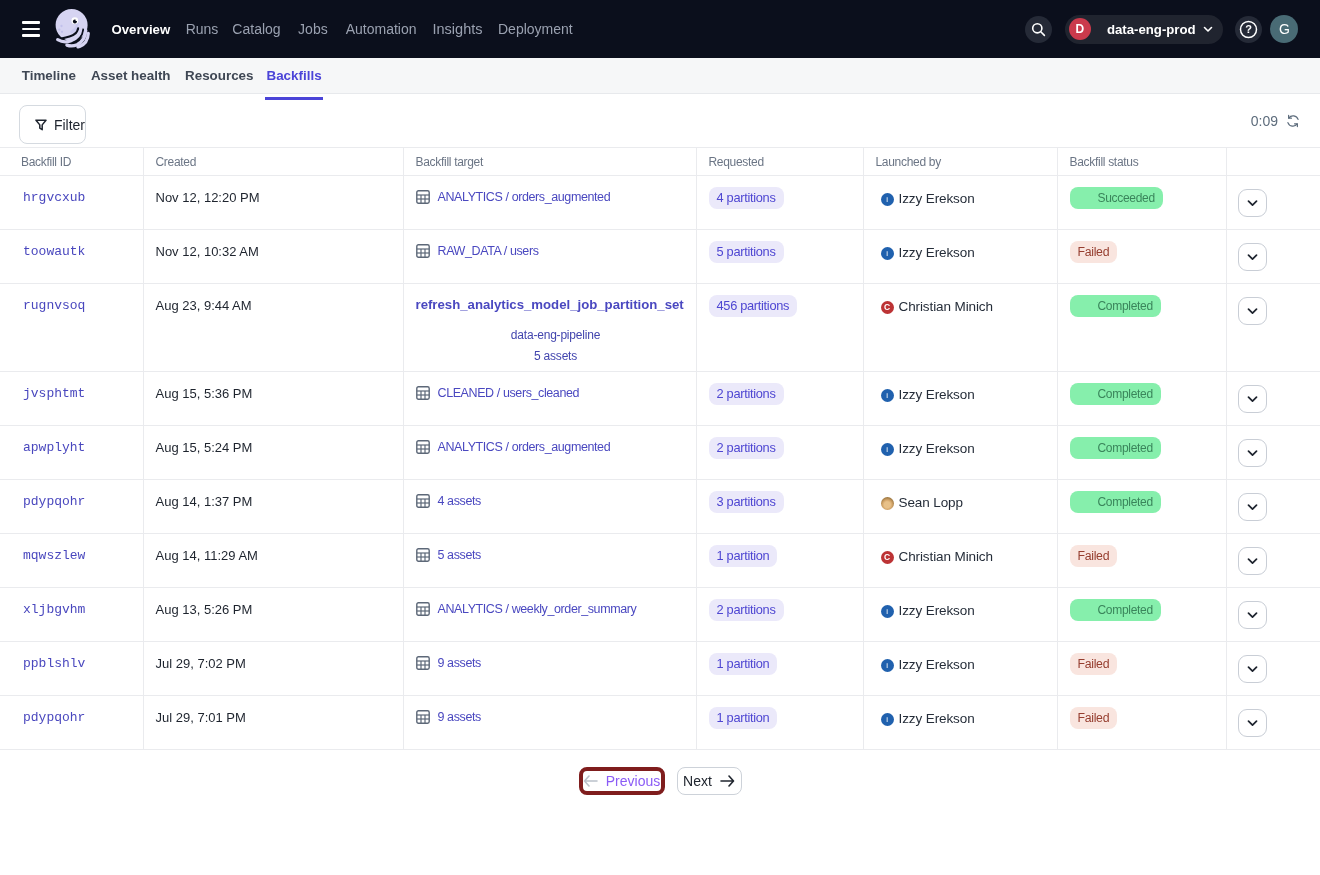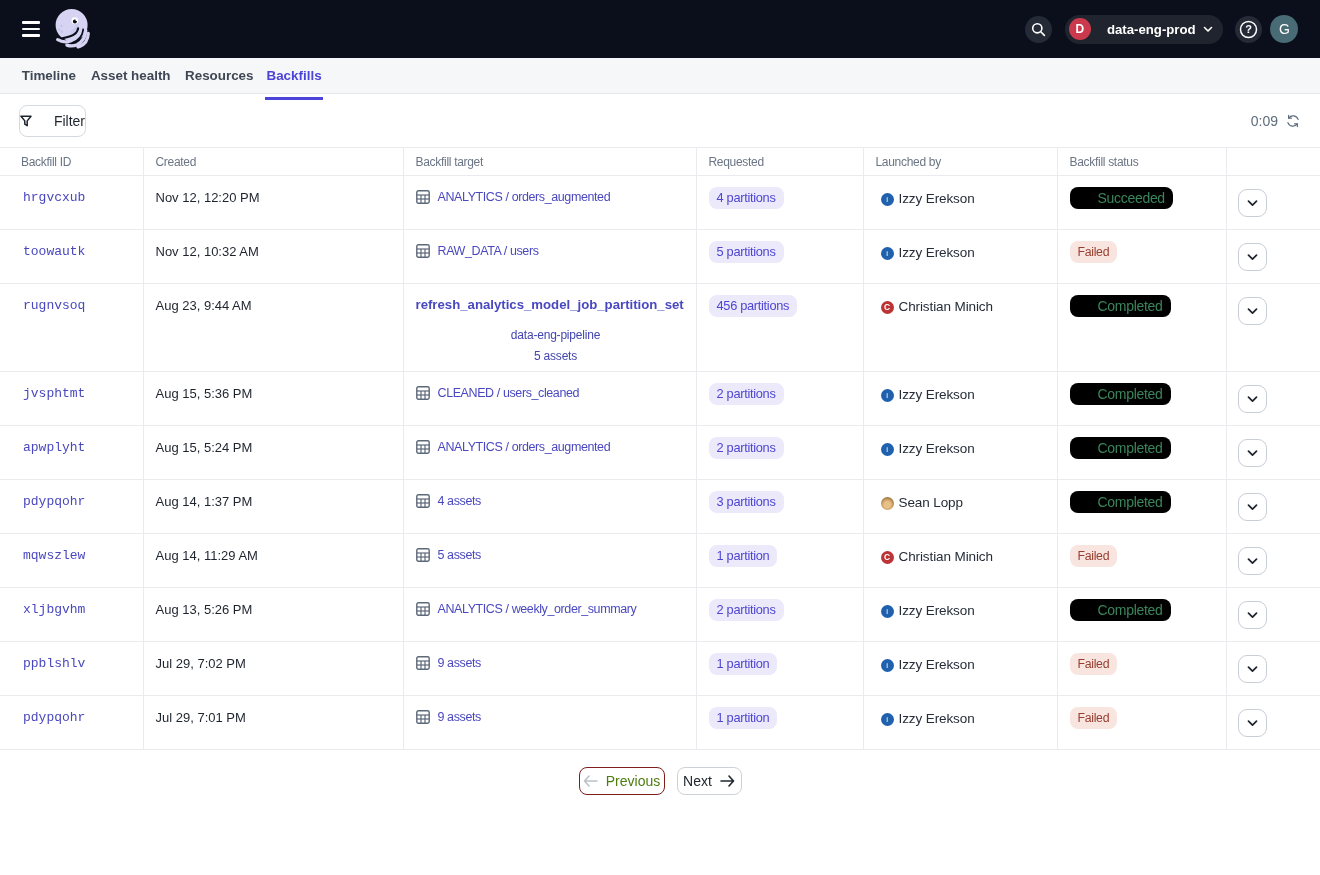--- a/index.html
+++ b/index.html
@@ -22,53 +22,53 @@
   .deppill .dname { color:#fff; font-size:13.2px; font-weight:700; margin-left:16px; margin-right:7px; }
   .avatar { width:28px; height:28px; border-radius:50%; background:#496B75; color:#fff; font-size:14px; display:flex; align-items:center; justify-content:center; margin-left:8px; }
   
   .tabs { height:36px; background:#F6F7F8; border-bottom:1px solid #E7E9EC; display:flex; align-items:center; padding:0 21.8px; }
   .tabs a { position:relative; height:50px; display:flex; align-items:center; text-decoration:none; color:#3F4754; font-size:13.4px; font-weight:700; }
   .tabs a:nth-child(1){margin-right:15px} .tabs a:nth-child(2){margin-right:14.5px} .tabs a:nth-child(3){margin-right:13px}
   .tabs a.active { color:#4B44D8; }
   .tabs a.active:after { content:""; position:absolute; left:-2px; right:-1px; bottom:1px; height:3px; background:#4B44D8; }
   
   .toolbar { height:53px; position:relative; }
-  .filterbtn { position:absolute; left:19px; top:11px; width:67px; height:32px; border:1px solid #D5DAE0; border-radius:8px; background:#fff; display:flex; align-items:center; justify-content:space-between; gap:7px; font-size:14px; color:#1E242E; }
+  .filterbtn { position:absolute; left:19px; top:11px; width:67px; height:39px; border:1px solid #D5DAE0; border-radius:8px; background:#fff; display:flex; align-items:center; justify-content:flex-end; gap:7px; font-size:14px; color:#1E242E; }
   .refresh-zone { position:absolute; right:20px; top:19px; display:flex; align-items:center; gap:8px; color:#5D6C7C; font-size:14px; }
   
   table { border-collapse:collapse; table-layout:fixed; width:1320px; }
   col.c1{width:143px} col.c2{width:260px} col.c3{width:293px} col.c4{width:167px} col.c5{width:194px} col.c6{width:169px} col.c7{width:94px}
   th, td { border-right:1px solid #EAEBEE; vertical-align:top; text-align:left; font-weight:400; }
   th:last-child, td:last-child { border-right:none; }
   thead th { border-top:1px solid #EAEBEE; border-bottom:1px solid #EAEBEE; height:28px; font-size:12px; letter-spacing:-0.3px; color:#6B7585; padding:7px 0 0 12px; }
   thead th.first { padding-left:21px; }
   tbody td { border-bottom:1px solid #EAEBEE; padding:12px 0 0 12px; }
   tbody tr { height:54px; }
   tbody tr.tall { height:88px; }
   td.idc { padding-left:23px; padding-top:14px; font-family:"Liberation Mono", monospace; font-size:13px; color:#4947BE; }
   td.datec { font-size:13px; color:#1E242E; padding-top:14px; }
   .tgt { display:flex; align-items:center; gap:8px; font-size:12.5px; color:#4A48C0; letter-spacing:-0.4px; margin-top:2px; }
   .tgt svg { flex:none; }
   .tgt-title { font-size:13.2px; font-weight:700; color:#4A48C0; margin-top:1px; }
   .subrow { display:flex; align-items:center; gap:8px; font-size:12px; letter-spacing:-0.2px; color:#4245AE; height:21px;flex-direction:column; }
   .subrow.first { margin-top:8px; }
   .pill { display:inline-block; height:22px; line-height:22px; border-radius:8px; padding:0 8px; font-size:12.8px; letter-spacing:-0.3px; margin-top:-1px; }
   .pill.lav { background:#EBE9FA; color:#4E46D2; }
-  .pill.green { background:#000000; color:#3A855B; font-size:14px;padding-left:28px; }
+  .pill.green { background:#86efac; color:#3A855B; font-size:12px;padding-left:28px; }
   .pill.red { background:#F9E5DF; color:#963E2F; font-size:12.3px; }
   .who { display:flex; align-items:center; gap:5px; font-size:13.5px; letter-spacing:-0.1px; color:#252D39; margin-left:5px; margin-top:3px; }
   .av { width:13px; height:13px; border-radius:50%; flex:none; display:flex; align-items:center; justify-content:center; color:#fff; font-size:8.5px; font-weight:700; margin-top:1px; }
   .av.blue { background:#2061AE; font-size:8px; font-weight:400; }
   .av.redc { background:#BC3335; }
   .av.photo { background:radial-gradient(circle at 48% 60%, #E8C189 0 30%, #D2A468 48%, #A07A44 70%, #C9A868 100%); }
   .rowbtn { width:29px; height:28px; border:1px solid #C9CED6; border-radius:9px; background:#fff; display:flex; align-items:center; justify-content:center; margin-left:-1px; margin-top:1px; }
   
   .pager { margin-top:17px; display:flex; justify-content:center; gap:12px; }
   .pager .btn { height:28px; border-radius:8px; display:flex; align-items:center; justify-content:center; gap:8px; font-size:14px; background:#fff; }
-  .btn.prev { width:86px; border:1px solid #7f1d1d; color:#4d7c0f; }
+  .btn.prev { width:86px; border:4px solid #7f1d1d; color:#8b5cf6; }
   .btn.next { width:65px; border:1px solid #CDD2D9; color:#20262F; }
 </style>
 </head>
 <body>
 <div class="nav">
   <div class="burger">
       <span></span>
       <span></span>
       <span></span>
     </div>
@@ -81,20 +81,29 @@
     <path d="M24.2 20.4 C23.6 24.5 20.3 27 15.5 28.5 Q11.5 29.8 8.2 30.3" stroke="#0B0F1C" stroke-width="2.3" fill="none" stroke-linecap="round"></path>
     <path d="M28.9 21.7 C28.4 27 25 31.8 19.5 34.2 Q17 35.3 14.2 34.9" stroke="#0B0F1C" stroke-width="2.3" fill="none" stroke-linecap="round"></path>
     <path d="M34.6 23.2 C34.2 29.5 31 35 26 37.2 Q24.4 37.9 22.6 37.9" stroke="#0B0F1C" stroke-width="2.3" fill="none" stroke-linecap="round"></path>
     <path d="M26.8 20.9 C26.2 26.5 22.5 30.9 16.5 33 Q9.5 35.1 3.7 31.7" stroke="#D6D4F2" stroke-width="3.3" fill="none" stroke-linecap="round"></path>
     <path d="M31.8 22.4 C31.4 28.5 28.5 34.1 23 36.7 Q18 38.8 12.9 37.1" stroke="#D6D4F2" stroke-width="3.3" fill="none" stroke-linecap="round"></path>
     <path d="M34.3 25.3 C34 31.5 30.6 36.4 25.6 38.4 L23.9 38.9" stroke="#D6D4F2" stroke-width="3.2" fill="none" stroke-linecap="round"></path>
     <circle cx="20.8" cy="12.7" r="3.4" fill="#FEFEFE"></circle>
     <circle cx="20.9" cy="13.5" r="2" fill="#0B0F1C"></circle>
     <circle cx="22.4" cy="12.2" r="0.85" fill="#FEFEFE"></circle>
   </svg>
+  <div class="navlinks">
+    <a class="active">Overview</a>
+      <a>Runs</a>
+      <a>Catalog</a>
+      <a>Jobs</a>
+      <a>Automation</a>
+      <a>Insights</a>
+      <a>Deployment</a>
+  </div>
   <div class="nav-right">
     <div class="circbtn">
         <svg width="15" height="15" viewBox="0 0 15 15">
           <circle cx="6.3" cy="6.3" r="4.6" stroke="#fff" stroke-width="1.6" fill="none"></circle>
           <line x1="9.8" y1="9.8" x2="13.4" y2="13.4" stroke="#fff" stroke-width="1.6" stroke-linecap="round"></line>
         </svg>
       </div>
     <div class="deppill">
         <div class="dcirc">D</div>
         <div class="dname">data-eng-prod</div>

